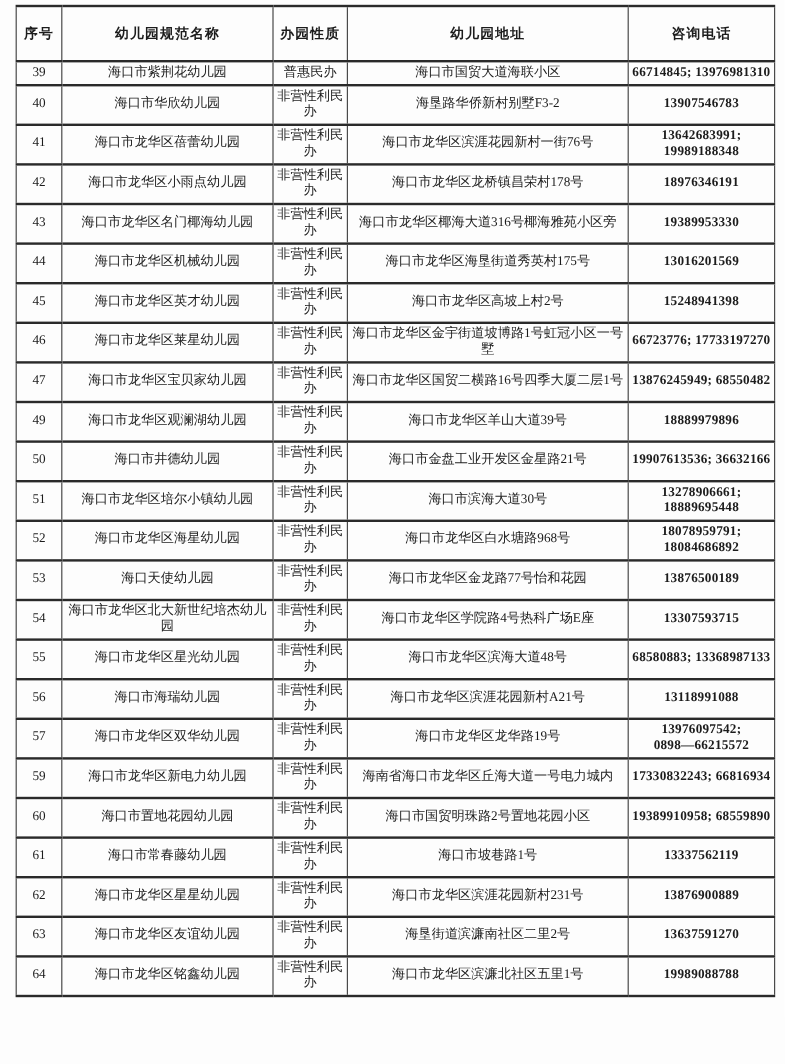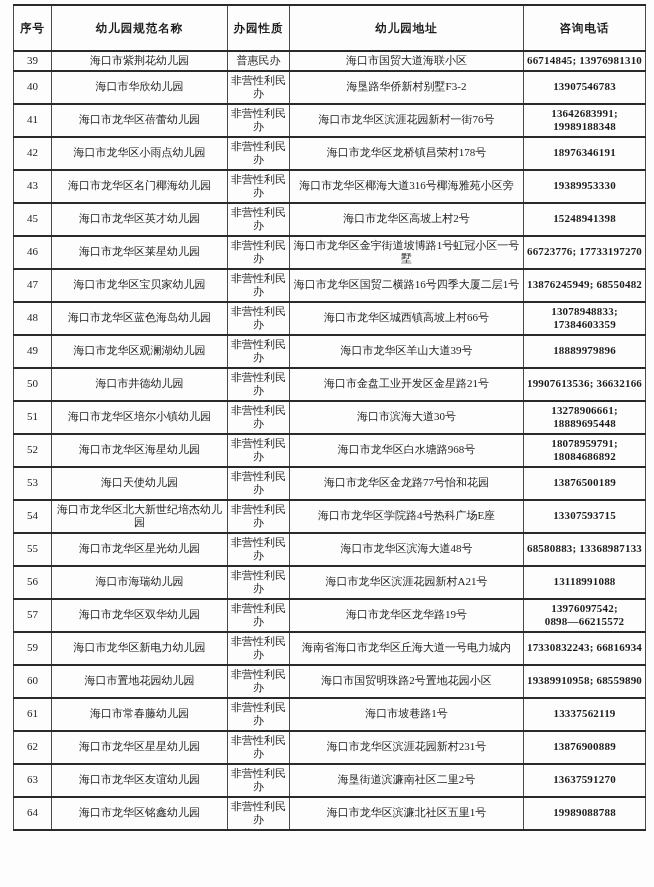--- a/index.html
+++ b/index.html
@@ -111,20 +111,27 @@
   </tr>
 
   <tr>
     <td class="col-no">43</td>
     <td class="col-name">海口市龙华区名门椰海幼儿园</td>
     <td class="col-type">非营性利民办</td>
     <td class="col-addr">海口市龙华区椰海大道316号椰海雅苑小区旁</td>
     <td class="col-phone">19389953330</td>
   </tr>
 
+  <tr>
+    <td class="col-no">44</td>
+    <td class="col-name">海口市龙华区机械幼儿园</td>
+    <td class="col-type">非营性利民办</td>
+    <td class="col-addr">海口市龙华区海垦街道秀英村175号</td>
+    <td class="col-phone">13016201569</td>
+  </tr>
 
   <tr>
     <td class="col-no">45</td>
     <td class="col-name">海口市龙华区英才幼儿园</td>
     <td class="col-type">非营性利民办</td>
     <td class="col-addr">海口市龙华区高坡上村2号</td>
     <td class="col-phone">15248941398</td>
   </tr>
 
   <tr>
@@ -136,28 +143,20 @@
   </tr>
 
   <tr>
     <td class="col-no">47</td>
     <td class="col-name">海口市龙华区宝贝家幼儿园</td>
     <td class="col-type">非营性利民办</td>
     <td class="col-addr">海口市龙华区国贸二横路16号四季大厦二层1号</td>
     <td class="col-phone">13876245949; 68550482</td>
   </tr>
 
-  <tr>
-    <td class="col-no">48</td>
-    <td class="col-name">海口市龙华区蓝色海岛幼儿园</td>
-    <td class="col-type">非营性利民办</td>
-    <td class="col-addr">海口市龙华区城西镇高坡上村66号</td>
-    <td class="col-phone">13078948833;
-17384603359</td>
-  </tr>
 
   <tr>
     <td class="col-no">49</td>
     <td class="col-name">海口市龙华区观澜湖幼儿园</td>
     <td class="col-type">非营性利民办</td>
     <td class="col-addr">海口市龙华区羊山大道39号</td>
     <td class="col-phone">18889979896</td>
   </tr>
 
   <tr>

